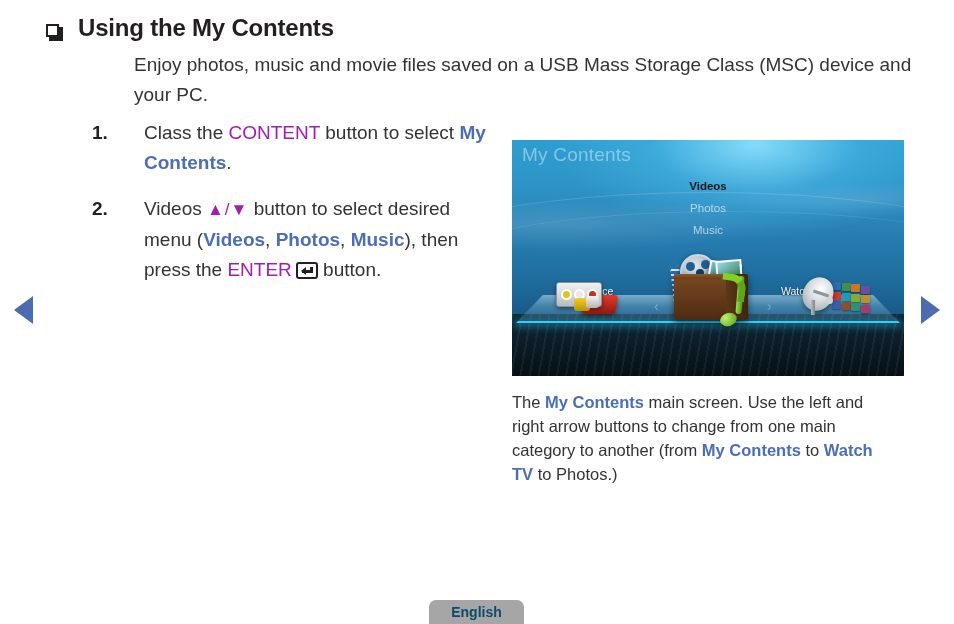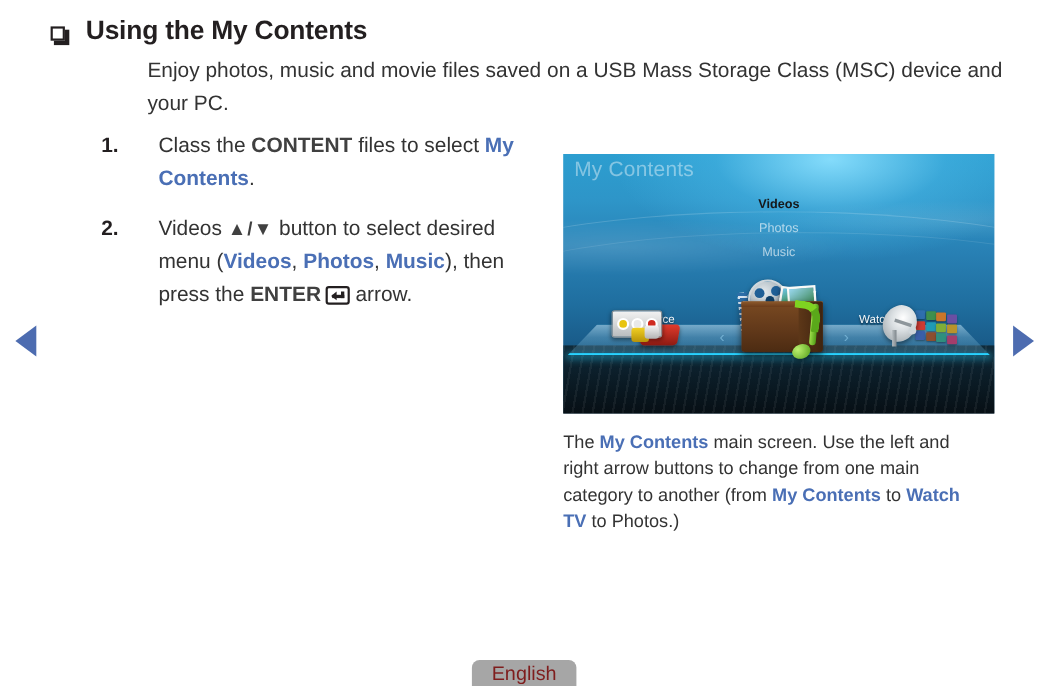--- a/index.html
+++ b/index.html
@@ -40,21 +40,21 @@
   
   .steps{position:absolute;left:92px;top:118px;width:400px;}
   .step{display:flex;margin-bottom:16px;}
   .step-num{
     width:52px;flex:none;font-size:19px;font-weight:bold;color:#231f20;
     line-height:30px;
   }
   .step-text{
     font-size:19px;line-height:30px;color:#333;width:345px;
   }
-  .b{font-weight:bold;color:#404040;text-align:right;}
+  .b{font-weight:normal;color:#a21caf;text-align:right;}
   .blue{color:#4a6fb5;font-weight:bold;}
   .arrows{font-size:17px;letter-spacing:1px;}
 
   
   .enter-key{
     display:inline-block;vertical-align:-3px;margin-left:4px;
     width:22px;height:17px;border:2px solid #231f20;border-radius:3px;
     position:relative;box-sizing:border-box;
   }
   .enter-key::before{
@@ -292,44 +292,44 @@
     font-size:16.5px;line-height:24px;color:#333;
   }
   .caption .blue{font-weight:bold;}
 
   
   .footer-tab{
     position:absolute;left:429px;top:600px;width:95px;height:24px;
     background:#a6a6a6;border-radius:7px 7px 0 0;
     display:flex;align-items:center;justify-content:center;
   }
-  .footer-tab span{font-size:18px;font-weight:normal;color:#7f1d1d;}
+  .footer-tab span{font-size:14px;font-weight:bold;color:#0c4a6e;}
 </style>
 </head>
 <body>
 
 <div class="page">
 
   <div class="heading-row">
     <div class="bullet"></div>
     <div class="heading">Using the My Contents</div>
   </div>
 
   <div class="intro">Enjoy photos, music and movie files saved on a USB Mass Storage Class (MSC) device and your PC.</div>
 
   <div class="steps">
 
     <div class="step">
       <div class="step-num">1.</div>
-      <div class="step-text"><span>Class the </span><span class="b">CONTENT</span><span> files to select </span><span class="blue">My Contents</span><span>.</span></div>
+      <div class="step-text"><span>Class the </span><span class="b">CONTENT</span><span> button to select </span><span class="blue">My Contents</span><span>.</span></div>
     </div>
 
     <div class="step">
       <div class="step-num">2.</div>
-      <div class="step-text"><span>Videos </span><span class="b arrows">▲/▼</span><span> button to select desired menu (</span><span class="blue">Videos</span><span>, </span><span class="blue">Photos</span><span>, </span><span class="blue">Music</span><span>), then press the </span><span class="b">ENTER</span><span class="enter-key"><span class="stem"></span></span><span> arrow.</span></div>
+      <div class="step-text"><span>Videos </span><span class="b arrows">▲/▼</span><span> button to select desired menu (</span><span class="blue">Videos</span><span>, </span><span class="blue">Photos</span><span>, </span><span class="blue">Music</span><span>), then press the </span><span class="b">ENTER</span><span class="enter-key"><span class="stem"></span></span><span> button.</span></div>
     </div>
 
   </div>
 
   <div class="nav-arrow nav-left"></div>
   <div class="nav-arrow nav-right"></div>
 
   <div class="tv">
     <div class="tv-swoosh"></div>
     <div class="tv-curve"></div>

